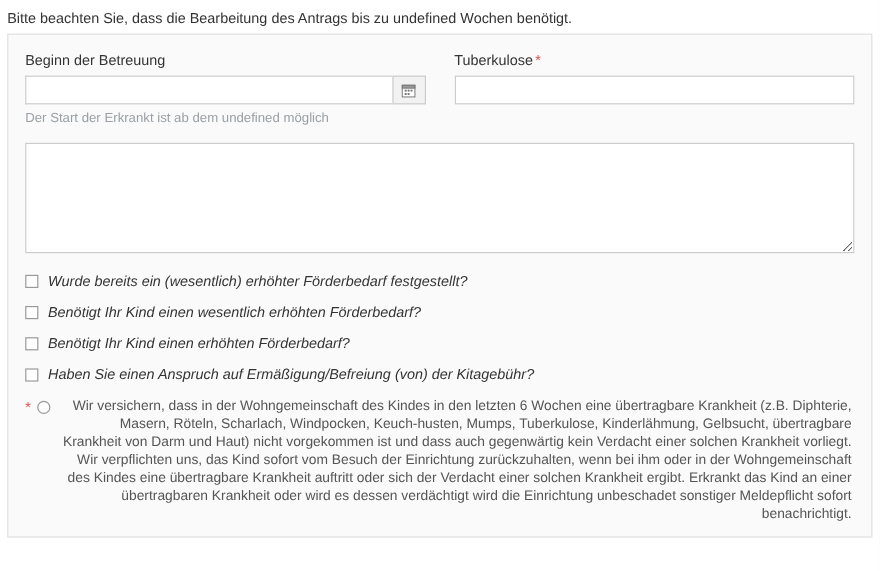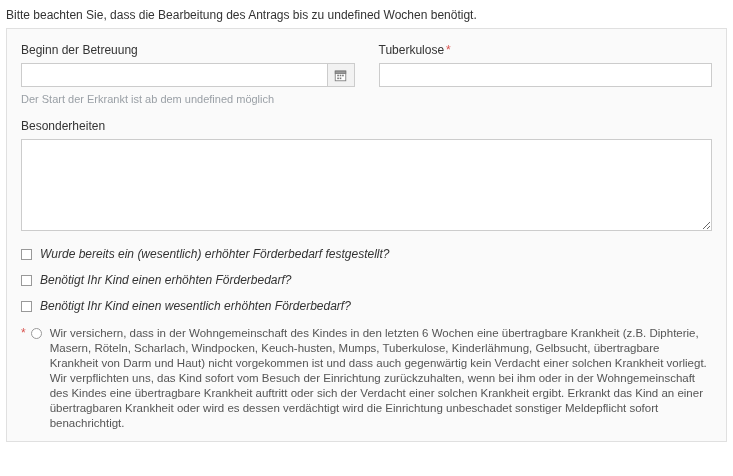--- a/index.html
+++ b/index.html
@@ -156,20 +156,21 @@
     margin-right: 8px;
     margin-top: 2px;
     flex: 0 0 auto;
     cursor: pointer;
   }
   .decl-text {
     font-size: 11.5px;
     color: #555555;
     line-height: 15px;
     max-width: 660px;
+    text-align: right;
   }
 </style>
 </head>
 <body>
 
 <div class="page">
 
   <div class="notice">Bitte beachten Sie, dass die Bearbeitung des Antrags bis zu undefined Wochen benötigt.</div>
 
   <div class="panel">
@@ -200,41 +201,44 @@
         </label>
         <div class="input-wrap">
           <input class="text-input single" type="text" placeholder="" style="">
         </div>
       </div>
     </div>
 
     <div class="section-gap"></div>
 
     <div>
-      <label class="field-label">Besonderheiten</label>
       <textarea class="notes" placeholder="" style=""></textarea>
     </div>
 
     <div class="checks">
 
       <div class="check-row">
         <span class="box"></span>
         <span class="check-label">Wurde bereits ein (wesentlich) erhöhter Förderbedarf festgestellt?</span>
       </div>
 
       <div class="check-row">
         <span class="box"></span>
+        <span class="check-label">Benötigt Ihr Kind einen wesentlich erhöhten Förderbedarf?</span>
+      </div>
+
+      <div class="check-row">
+        <span class="box"></span>
         <span class="check-label">Benötigt Ihr Kind einen erhöhten Förderbedarf?</span>
       </div>
 
       <div class="check-row">
         <span class="box"></span>
-        <span class="check-label">Benötigt Ihr Kind einen wesentlich erhöhten Förderbedarf?</span>
-      </div>
-
+        <span class="check-label">Haben Sie einen Anspruch auf Ermäßigung/Befreiung (von) der Kitagebühr?</span>
+      </div>
 
     </div>
 
     <div class="declaration">
       <span class="decl-star">*</span>
       <span class="radio"></span>
       <span class="decl-text">Wir versichern, dass in der Wohngemeinschaft des Kindes in den letzten 6 Wochen eine übertragbare Krankheit (z.B. Diphterie, Masern, Röteln, Scharlach, Windpocken, Keuch-husten, Mumps, Tuberkulose, Kinderlähmung, Gelbsucht, übertragbare Krankheit von Darm und Haut) nicht vorgekommen ist und dass auch gegenwärtig kein Verdacht einer solchen Krankheit vorliegt. Wir verpflichten uns, das Kind sofort vom Besuch der Einrichtung zurückzuhalten, wenn bei ihm oder in der Wohngemeinschaft des Kindes eine übertragbare Krankheit auftritt oder sich der Verdacht einer solchen Krankheit ergibt. Erkrankt das Kind an einer übertragbaren Krankheit oder wird es dessen verdächtigt wird die Einrichtung unbeschadet sonstiger Meldepflicht sofort benachrichtigt.</span>
     </div>
 
   </div>

